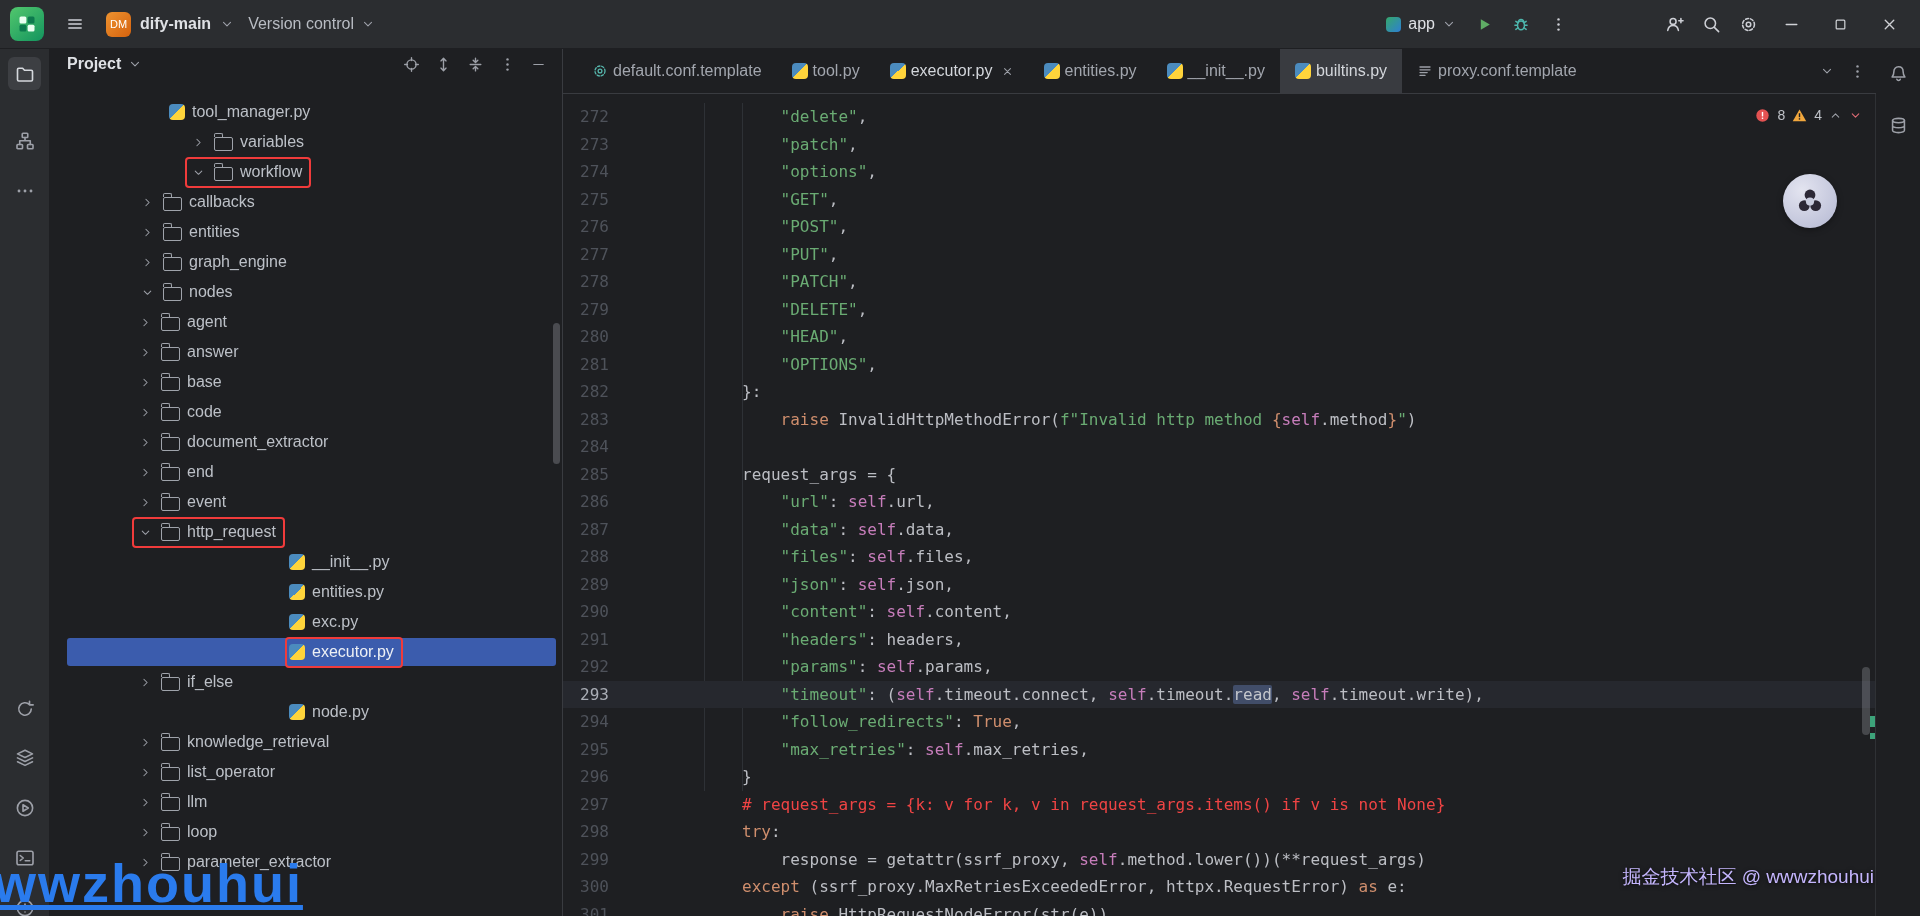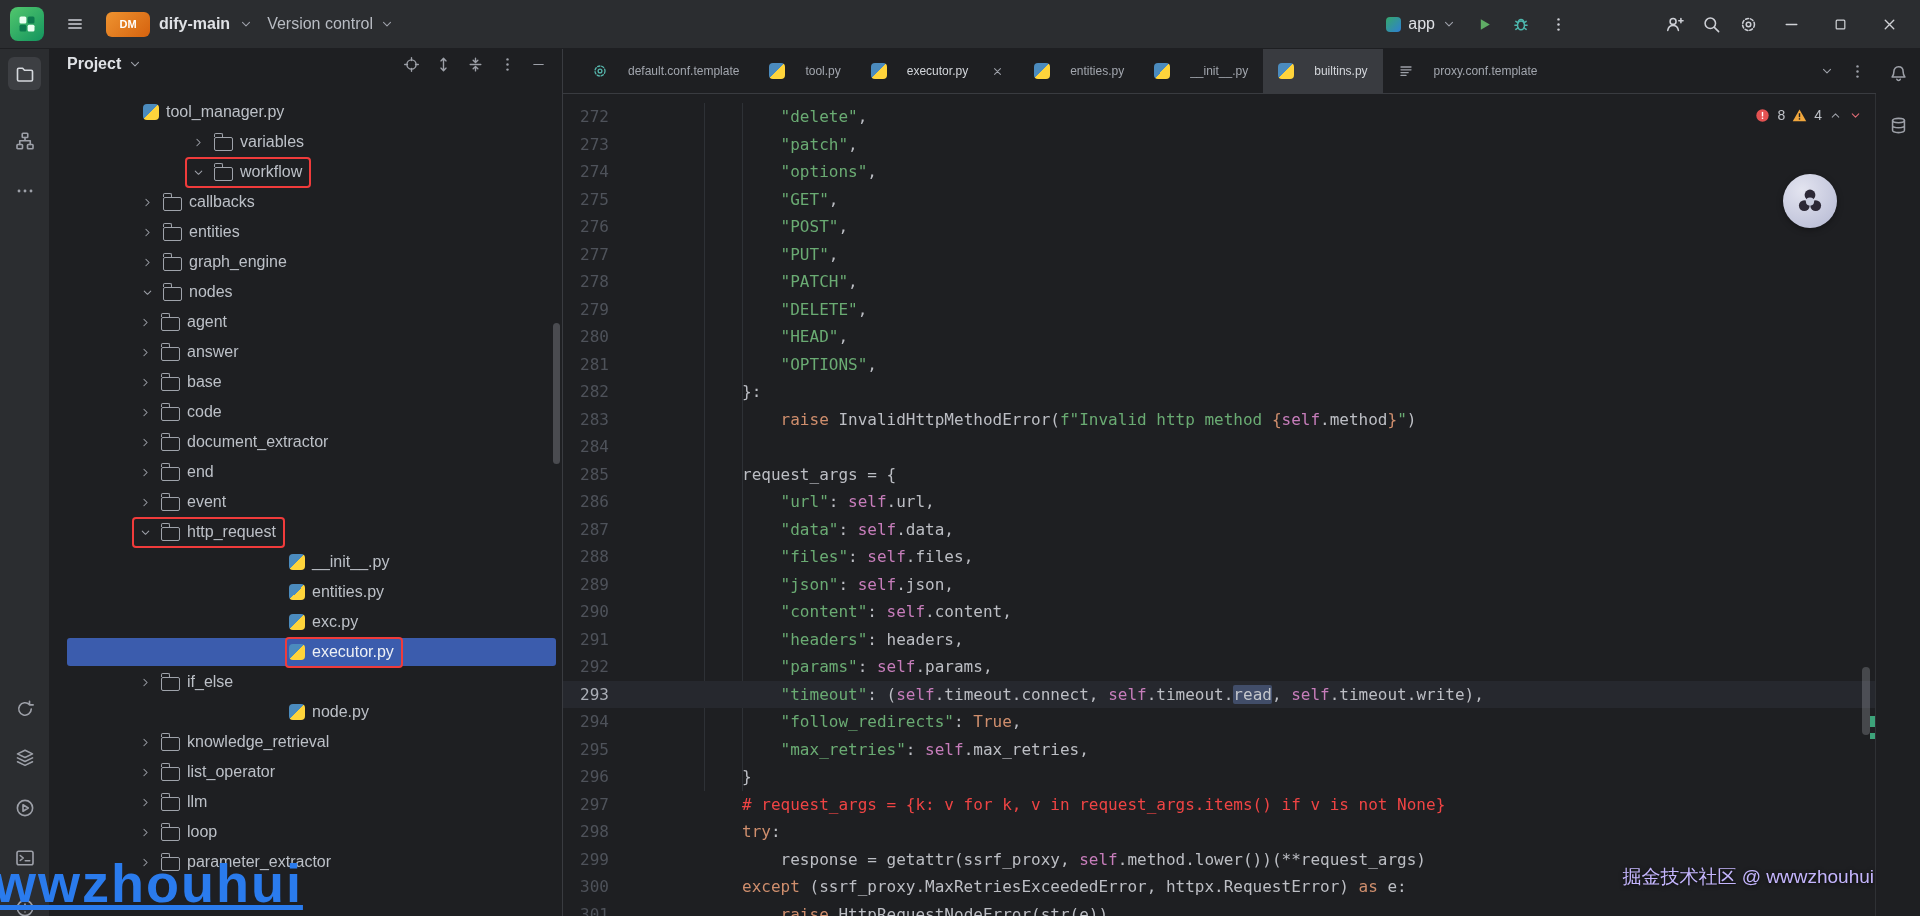--- a/index.html
+++ b/index.html
@@ -10,22 +10,22 @@
   
   .titlebar{position:absolute;top:0;left:0;right:0;height:49px;background:#2b2d30;
             display:flex;align-items:center;justify-content:space-between;
             padding:0 8px 0 10px;box-sizing:border-box;border-bottom:1px solid #1e1f22;z-index:20}
   .tb-left{display:flex;align-items:center;gap:14px}
   .app-logo{width:34px;height:34px;border-radius:8px;background:linear-gradient(140deg,#52c76d,#13945e);
             display:flex;align-items:center;justify-content:center}
   .tb-btn{width:34px;height:34px;display:flex;align-items:center;justify-content:center;
           border-radius:6px;color:#ced0d6;cursor:pointer}
   .proj-chip{display:flex;align-items:center;gap:9px;font-size:16px;font-weight:600;color:#dfe1e5;cursor:pointer}
-  .dm-badge{width:44px;height:25px;border-radius:6px;background:linear-gradient(135deg,#ee9330,#d5620e);
-            color:#fff;font-size:11px;font-weight:700;display:flex;align-items:center;justify-content:center}
+  .dm-badge{width:25px;height:25px;border-radius:6px;background:linear-gradient(135deg,#ee9330,#d5620e);
+            color:#fff;font-size:11px;font-weight:400;display:flex;align-items:center;justify-content:center}
   .vcs-chip{display:flex;align-items:center;gap:7px;font-size:16px;color:#b8bcc3;cursor:pointer}
   .chev{color:#9da0a8;display:flex}
   .tb-right{display:flex;align-items:center;gap:3px}
   .run-chip{display:flex;align-items:center;gap:7px;font-size:16px;color:#dfe1e5;margin-right:8px;cursor:pointer}
   .rc-icon{width:15px;height:15px;border-radius:4px;background:linear-gradient(135deg,#35a86b,#2e7fd3)}
   .tb-gap{width:76px}
   .win-btn{width:46px;height:48px;display:flex;align-items:center;justify-content:center;color:#d0d2d6;cursor:pointer}
 
   
   .stripe-left{position:absolute;top:49px;left:0;bottom:0;width:49px;background:#2b2d30;z-index:5}
@@ -47,29 +47,29 @@
   .annotated{box-shadow:0 0 0 2px #f03b3b}
   .tree-chev{width:18px;display:flex;justify-content:center;color:#9da0a8}
   .tree-label{white-space:nowrap}
   .selected{color:#edf0f5}
   .selected::before{content:'';position:absolute;left:18px;right:6px;top:1px;bottom:1px;background:#3b5cad;border-radius:3px;z-index:0}
   .ico-folder{width:17px;height:12px;border:1.5px solid #9fa3ab;border-radius:2px;position:relative;margin-top:3px;flex:none}
   .ico-folder::before{content:'';position:absolute;top:-5px;left:-1.5px;width:7px;height:3px;
                       border:1.5px solid #9fa3ab;border-bottom:none;border-radius:2px 2px 0 0}
   .ico-py{width:16px;height:16px;border-radius:4px;flex:none;
           background:linear-gradient(135deg,#4b8bbe 0 50%,#ffd43b 50% 100%)}
-  .lvl-f3{padding-left:92px}.lvl-d1{padding-left:138px}.lvl-d2{padding-left:87px}
+  .lvl-f3{padding-left:118px}.lvl-d1{padding-left:138px}.lvl-d2{padding-left:87px}
   .lvl-d3{padding-left:85px}.lvl-f4{padding-left:238px}
   .pp-scrollbar{position:absolute;right:2px;top:281px;width:7px;height:141px;background:rgba(164,168,176,.33);border-radius:4px}
 
   
   .tabbar{position:absolute;top:49px;left:563px;right:44px;height:45px;background:#1e1f22;
           border-bottom:1px solid #393b40;box-sizing:border-box;display:flex;align-items:stretch;
           padding-left:14px;z-index:6}
-  .tab{display:flex;align-items:center;gap:20px;padding:6px 15px;font-size:12px;color:#a2a6ae;cursor:pointer;white-space:nowrap}
+  .tab{display:flex;align-items:center;gap:5px;padding:6px 15px;font-size:16px;color:#a2a6ae;cursor:pointer;white-space:nowrap}
   .tab.highlighted{background:#393b40;color:#d3d6db}
   .tab.active{color:#d3d6db}
   .tab-close{margin-left:3px;color:#9da0a8;display:flex}
   .tab-ico{display:flex;color:#9da0a8}
   .tab-ico.teal{color:#56b6ac}
   .tab-controls{position:absolute;right:10px;top:0;height:44px;display:flex;align-items:center;gap:15px;color:#9da0a8}
   .tab-controls span{cursor:pointer;display:flex}
 
   
   .editor{position:absolute;top:94px;left:563px;right:44px;bottom:0;background:#1e1f22;overflow:hidden;z-index:3}

